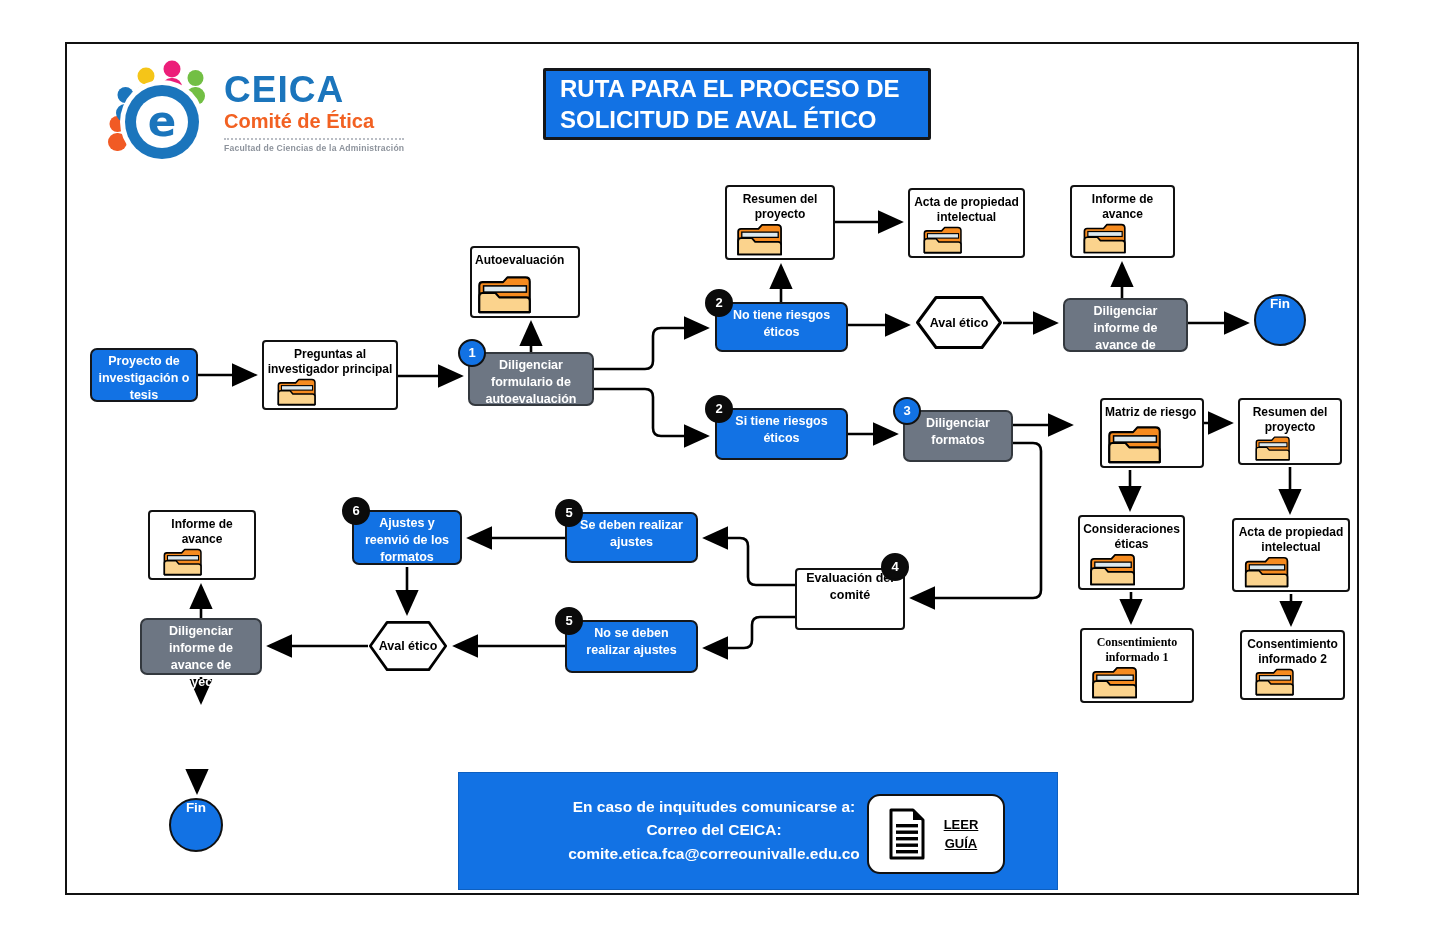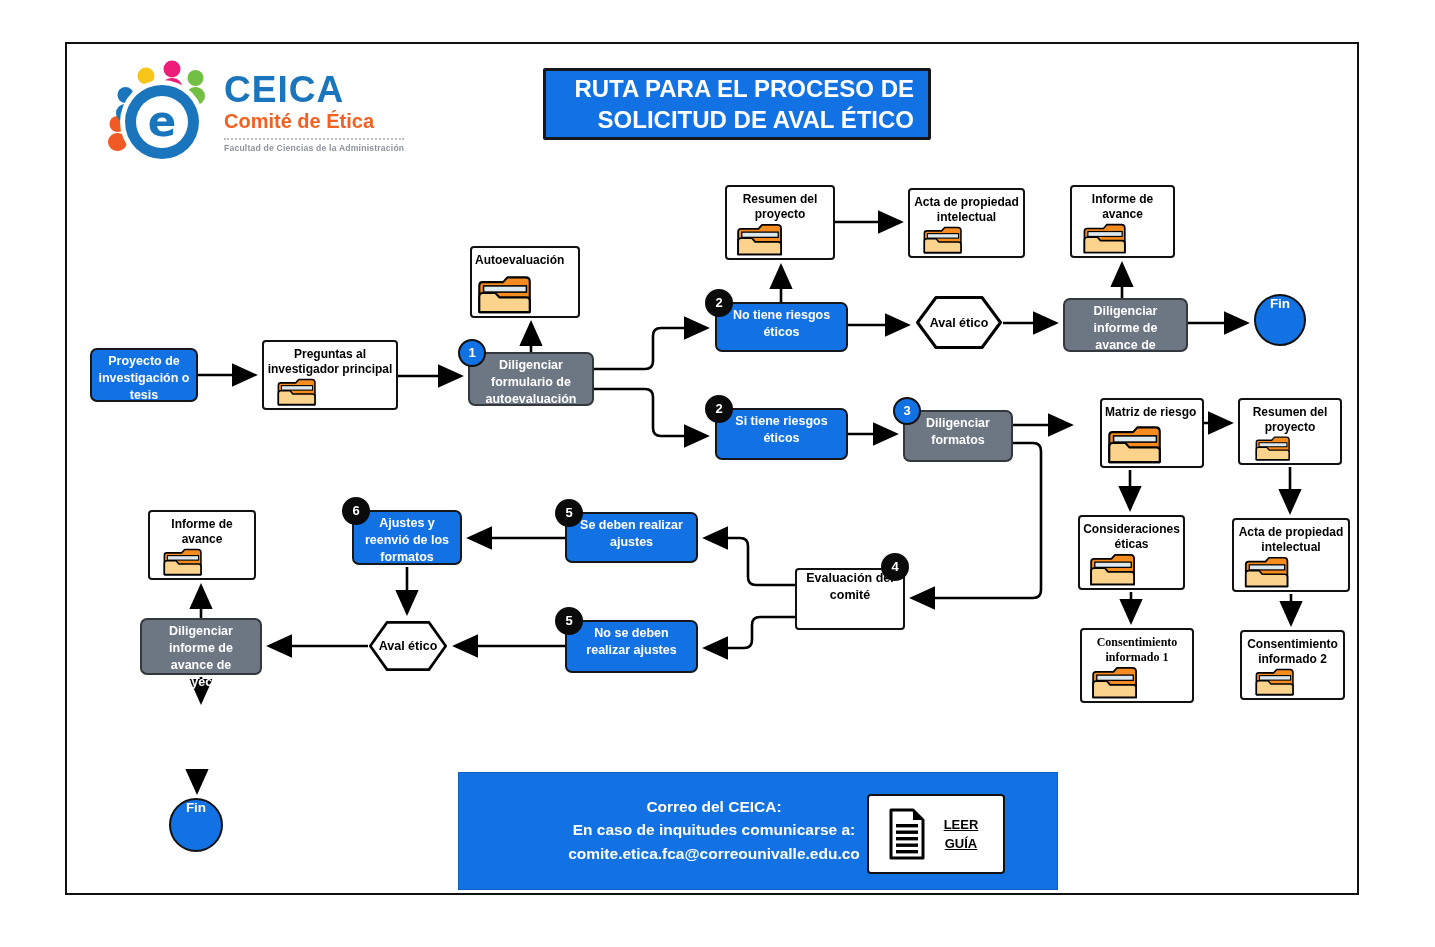--- a/index.html
+++ b/index.html
@@ -18,27 +18,27 @@
   .logo-mark{width:112px;height:112px;}
   .logo-text{display:flex;flex-direction:column;}
   .logo-name{color:#1b75bc;font-weight:bold;font-size:37px;letter-spacing:1px;line-height:1.0;}
   .logo-sub{color:#f26122;font-weight:bold;font-size:20px;margin-top:2px;}
   .logo-rule{border-top:2px dotted #b9bdc4;margin:5px 0 3px 0;width:180px;}
   .logo-fac{color:#8d939c;font-weight:bold;font-size:8.6px;letter-spacing:.2px;}
 
   
   .titlebox{position:absolute;left:543px;top:68px;width:388px;height:72px;background:var(--blue);
     border:3px solid #15171a;border-radius:2px;display:flex;align-items:center;justify-content:center;
-    text-align:right;color:#fff;font-weight:bold;font-size:24px;line-height:1.3;padding:0 14px;}
+    text-align:left;color:#fff;font-weight:bold;font-size:24px;line-height:1.3;padding:0 14px;}
   .banner{position:absolute;left:458px;top:772px;width:600px;height:118px;background:var(--blue);
     border:1px solid #0d5fc0;}
   .banner-text{position:absolute;left:30px;top:22px;width:450px;color:#fff;font-weight:bold;
     font-size:15.5px;line-height:1.5;text-align:center;}
   .guide-box{position:absolute;right:52px;top:21px;width:138px;height:80px;background:#fff;
-    border:2px solid #111;border-radius:4px;display:flex;align-items:center;justify-content:center;gap:12px;}
+    border:2px solid #111;border-radius:13px;display:flex;align-items:center;justify-content:center;gap:12px;}
   .guide-label{font-weight:bold;font-size:13px;color:#000;text-decoration:underline;width:46px;text-align:center;line-height:1.5;}
 
   
   .node{position:absolute;display:flex;align-items:flex-start;justify-content:center;text-align:center;font-weight:bold;}
   .p-blue{background:var(--blue);border:2.5px solid #15171a;border-radius:7px;color:#fff;font-size:12.5px;line-height:1.35;padding:3px 6px;}
   .p-gray{background:var(--gray);border:2.5px solid #33383e;border-radius:7px;color:#fff;font-size:12.5px;line-height:1.35;padding:3px 6px;}
   .doc{background:#fff;border:2.5px solid #111;border-radius:4px;color:#000;font-size:12px;line-height:1.25;
     flex-direction:column;justify-content:flex-start;padding:5px 3px 2px 3px;}
   .doc .folder{width:60px;height:40px;margin-top:auto;}
   .fin{background:var(--blue);border:2.5px solid #111;border-radius:50%;color:#fff;font-size:13.5px;}
@@ -295,22 +295,22 @@
       </svg>
   </div>
 
 
   <div class="node fin" style="left:169px;top:798px;width:54px;height:54px;">
     <span>Fin</span>
   </div>
 
   <div class="banner">
     <div class="banner-text">
+      <div>En caso de inquitudes comunicarse a:</div>
       <div>Correo del CEICA:</div>
-      <div>En caso de inquitudes comunicarse a:</div>
       <div>comite.etica.fca@correounivalle.edu.co</div>
     </div>
     <div class="guide-box">
       <svg width="38" height="54" viewBox="0 0 38 54">
         <path d="M3,3 H25 L35,13 V51 H3 Z" fill="#fff" stroke="#000" stroke-width="3" stroke-linejoin="round"></path>
         <path d="M25,3 L35,13 H25 Z" fill="#000"></path>
         <rect x="8" y="17" width="22" height="3.4" fill="#000"></rect>
         <rect x="8" y="23.5" width="22" height="3.4" fill="#000"></rect>
         <rect x="8" y="30" width="22" height="3.4" fill="#000"></rect>
         <rect x="8" y="36.5" width="22" height="3.4" fill="#000"></rect>

